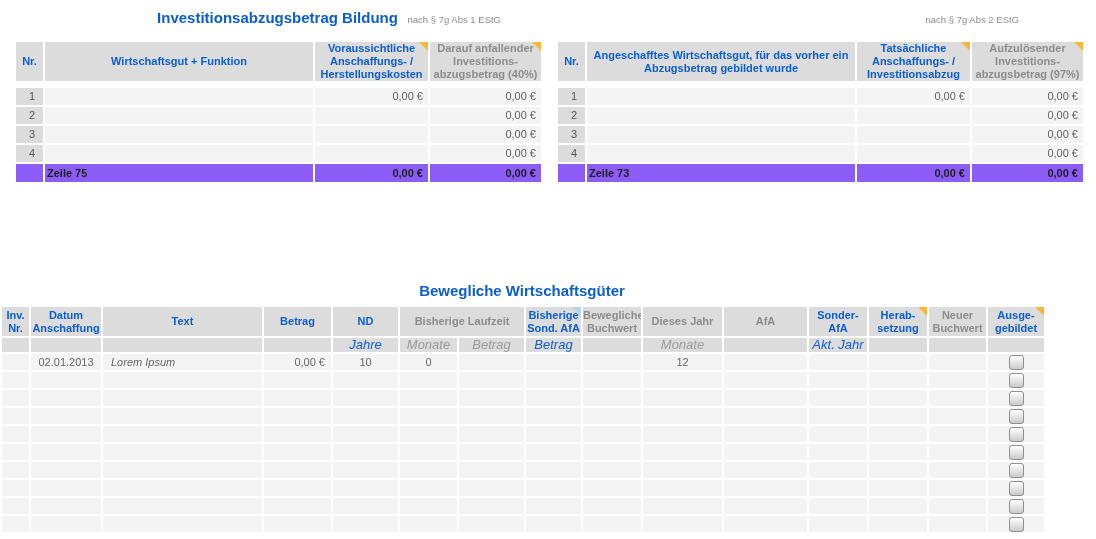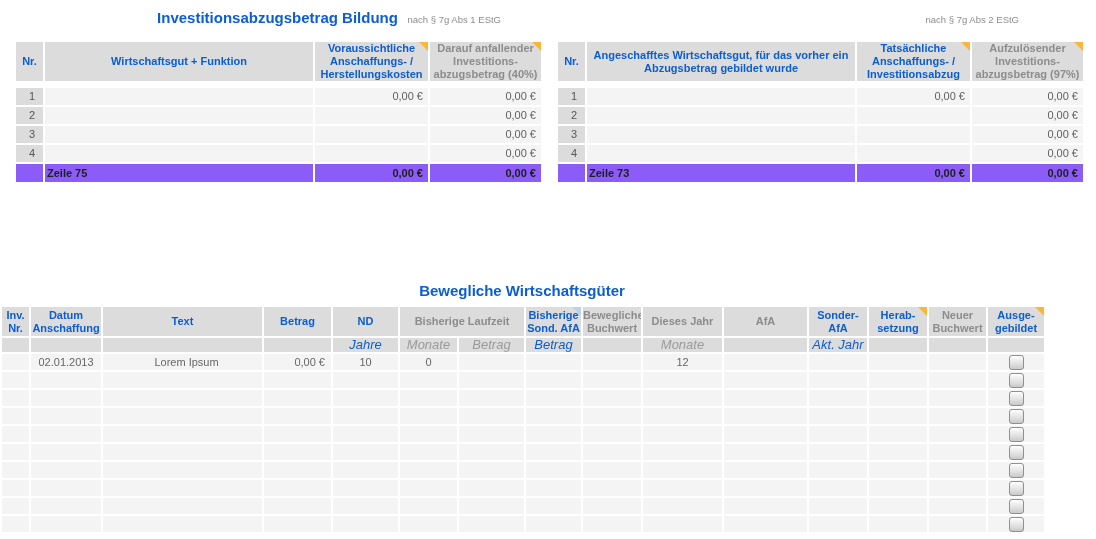--- a/index.html
+++ b/index.html
@@ -46,21 +46,21 @@
   .bwg-table th{height:29px;background:#dcdcdc;font-size:11px;line-height:13px;font-weight:bold;
     text-align:center;position:relative;}
   .bwg-table th.blue{color:#0b5ed2;}
   .bwg-table th.gray{color:#8c8c8c;}
   .bwg-table tr.sub-h td{height:14px;background:#dcdcdc;font-size:13px;font-style:italic;
     text-align:center;line-height:14px;}
   .bwg-table tr.sub-h td.sblue{color:#0b5ed2;}
   .bwg-table tr.sub-h td.sgray{color:#9a9a9a;text-align:center;}
   .bwg-table tbody td{height:16px;background:#f4f4f4;font-size:11px;color:#666;
     text-align:center;line-height:16px;}
-  .bwg-table tbody td.c-text{text-align:center;padding-left:8px;}
+  .bwg-table tbody td.c-text{text-align:left;padding-left:8px;font-style:italic;}
   .bwg-table tbody td.c-betrag{text-align:right;padding-right:6px;}
   .checkbox{width:13px;height:13px;margin:0 auto;border:1px solid #8f8f8f;border-radius:3px;
     background:linear-gradient(180deg,#fdfdfd 0%,#e3e3e3 55%,#c9c9c9 100%);
     box-shadow:inset 0 1px 0 rgba(255,255,255,.8);}
 
   .w1{width:29px}.w2{width:270px}.w3{width:115px}.w4{width:113px}
   .b1{width:29px}.b2{width:72px}.b3{width:161px}.b4{width:69px}.b5{width:67px}.b6{width:59px}
   .b7{width:67px}.b8{width:57px}.b9{width:60px}.b10{width:81px}.b11{width:85px}.b12{width:60px}
   .b13{width:60px}.b14{width:59px}.b15{width:58px}
 </style>

